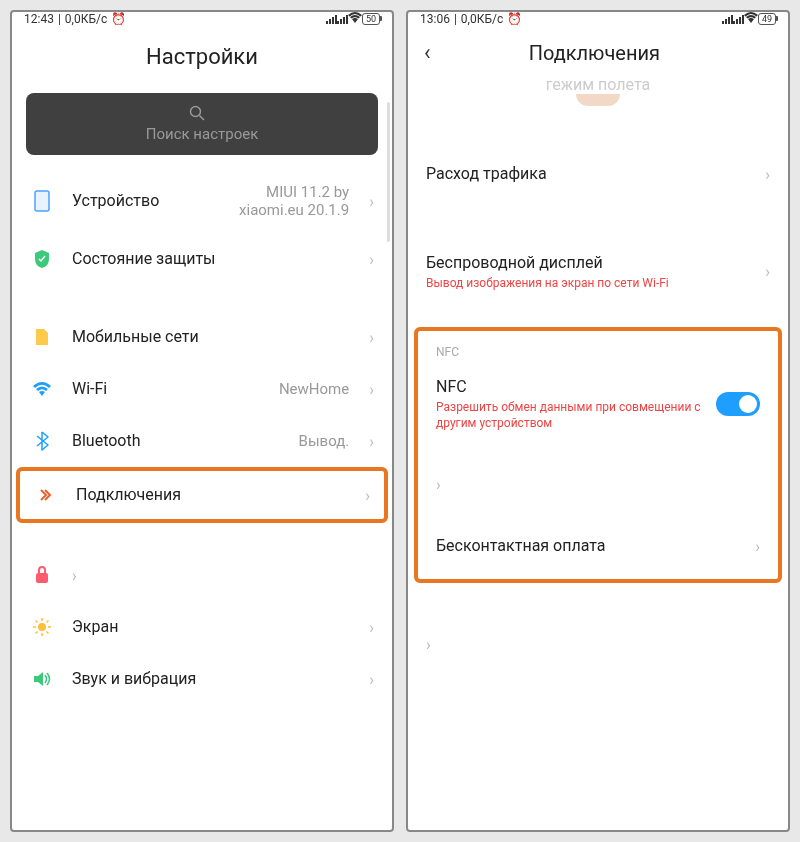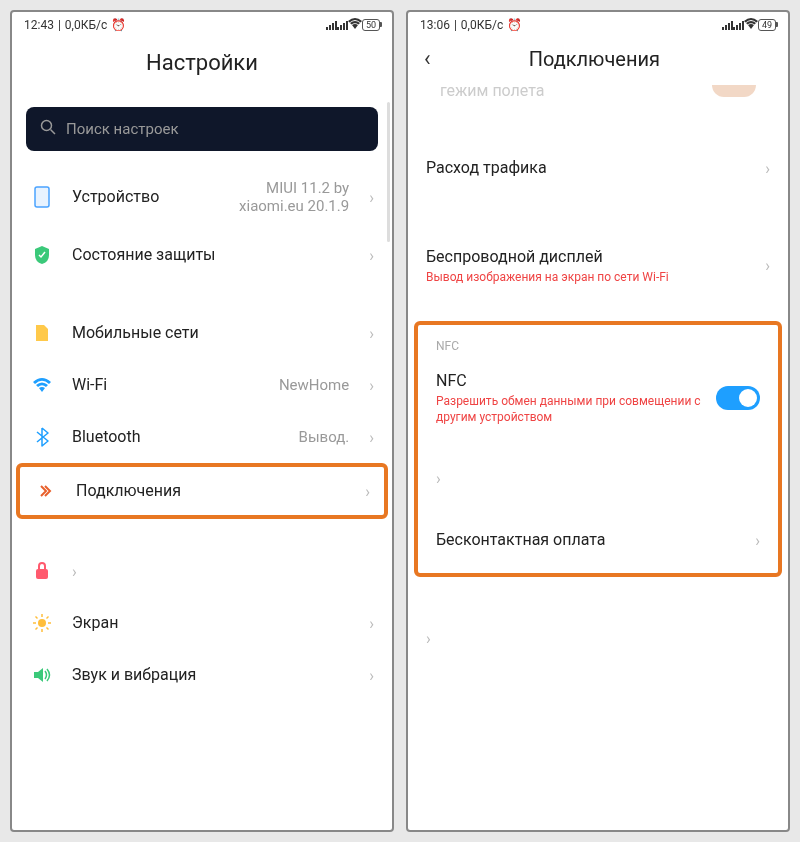--- a/index.html
+++ b/index.html
@@ -19,21 +19,21 @@
     border-radius: 4px;
     display: flex;
     flex-direction: column;
     overflow: hidden;
     position: relative;
   }
   .status-bar {
     display: flex;
     justify-content: space-between;
     align-items: center;
-    padding: 6px 12px 4px;
+    padding: 0 12px 4px;
     font-size: 12px;
     color: #333;
   }
   .status-left { display: flex; align-items: center; gap: 4px; }
   .status-right { display: flex; align-items: center; gap: 0; }
   .signal-bars { display: inline-flex; align-items: flex-end; gap: 1px; height: 10px; }
   .signal-bars span { width: 2px; background: #333; }
   .signal-bars span:nth-child(1){height:3px}
   .signal-bars span:nth-child(2){height:5px}
   .signal-bars span:nth-child(3){height:7px}
@@ -57,28 +57,29 @@
     display: flex;
     align-items: center;
     padding: 10px 14px 14px;
   }
   .back-btn { font-size: 22px; color: #333; padding: 0 8px 0 2px; }
   .header-row .title2 {
     flex: 1; text-align: center; font-size: 20px; color: #222;
     padding-right: 24px;
   }
   .search-box {
-    margin: 16px 14px 14px;
-    background: #0f172a;
+    margin: 8px 14px 14px;
+    background: #404040;
     border-radius: 8px;
     display: flex;
     align-items: center;
     padding: 12px 14px;
     color: #999;
     font-size: 15px;
+    flex-direction: column;
   }
   .search-box .si { margin-right: 10px; }
   .list { flex: 1; overflow: hidden; }
   .row {
     display: flex;
     align-items: center;
     padding: 14px 18px;
     position: relative;
   }
   .row.tall { padding: 18px 18px; }
@@ -113,22 +114,22 @@
   .toggle {
     width: 44px; height: 24px; border-radius: 12px;
     background: #1e9fff;
     position: relative; flex-shrink: 0;
   }
   .toggle::after {
     content:''; position:absolute; width:18px; height:18px;
     background:#fff; border-radius:50%; top:3px; right:3px;
   }
   .partial-top {
-    color:#ccc; font-size:16px; padding: 0 32px 0; margin-top:-4px;
-    display:flex; justify-content:space-between; align-items:center;
+    color:#ccc; font-size:16px; padding: 0 8px 0; margin-top:-4px;
+    display:flex; justify-content:space-between; align-items:center;flex-direction:column;
   }
   .partial-top .tg {
     width:44px; height:12px; border-radius: 0 0 12px 12px;
     background:#f2d8c6; position:relative;
   }
   .scrollbar-hint {
     position:absolute; right:2px; top:90px; width:3px; height:140px;
     background:#ddd; border-radius:2px;
   }
 </style>

